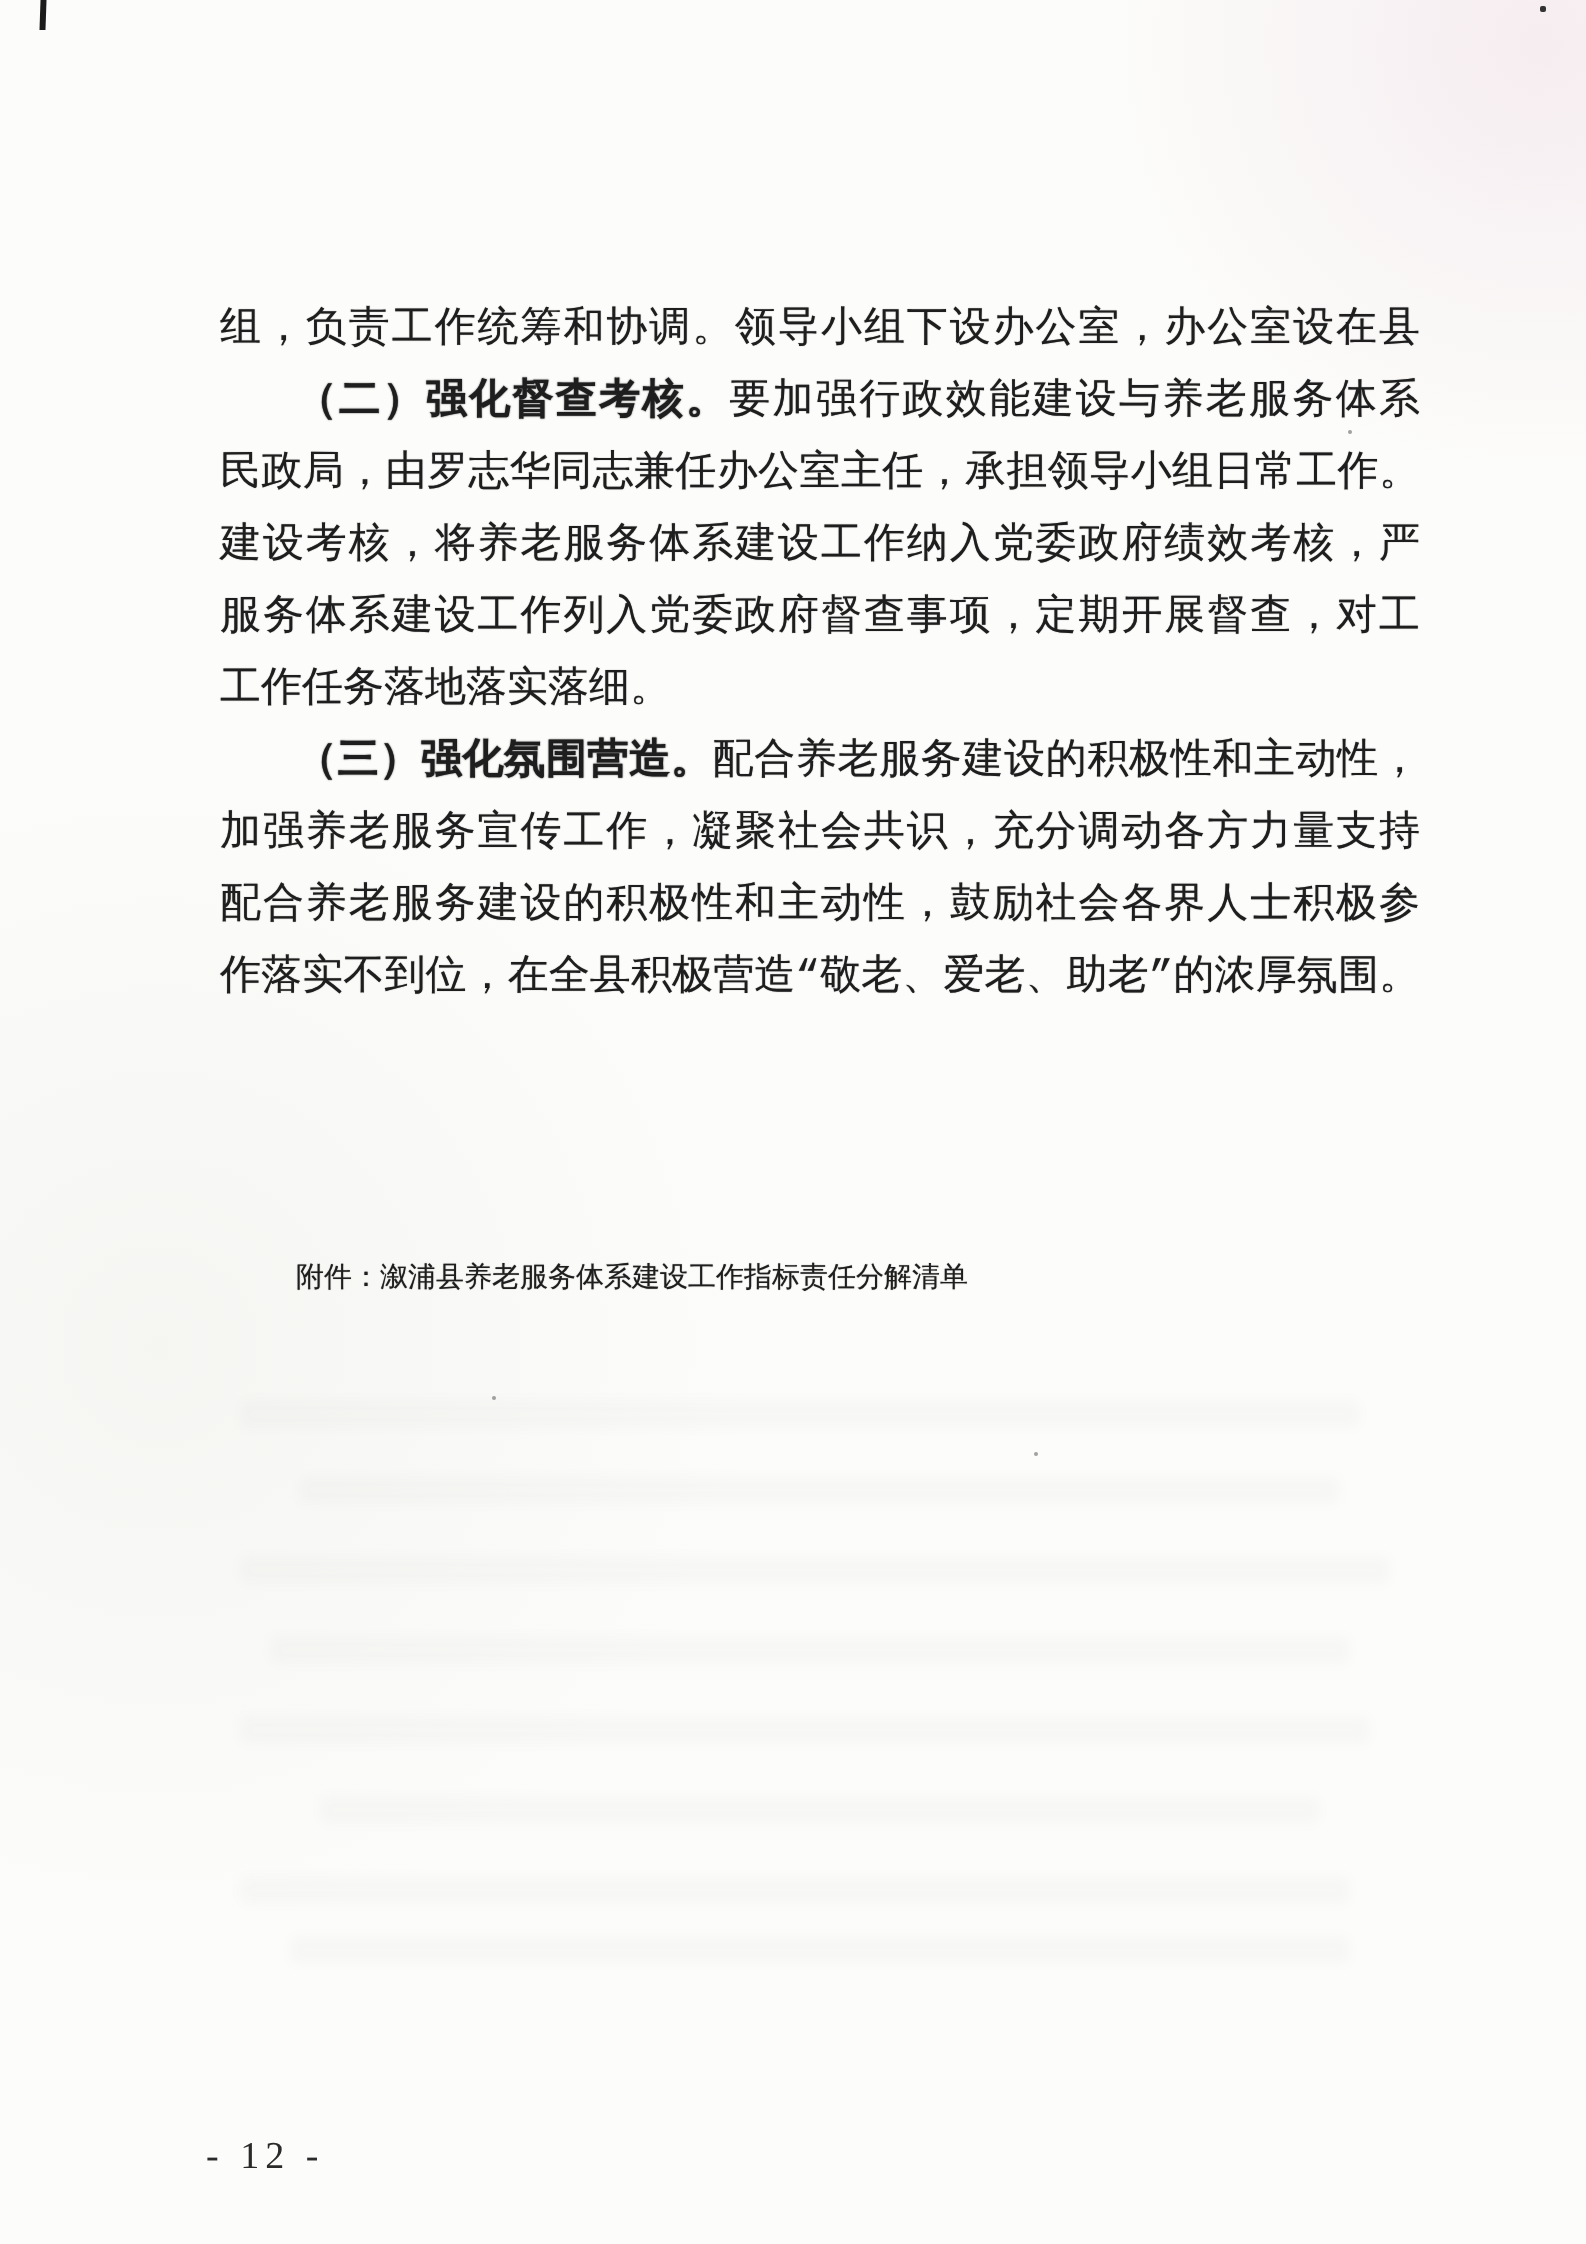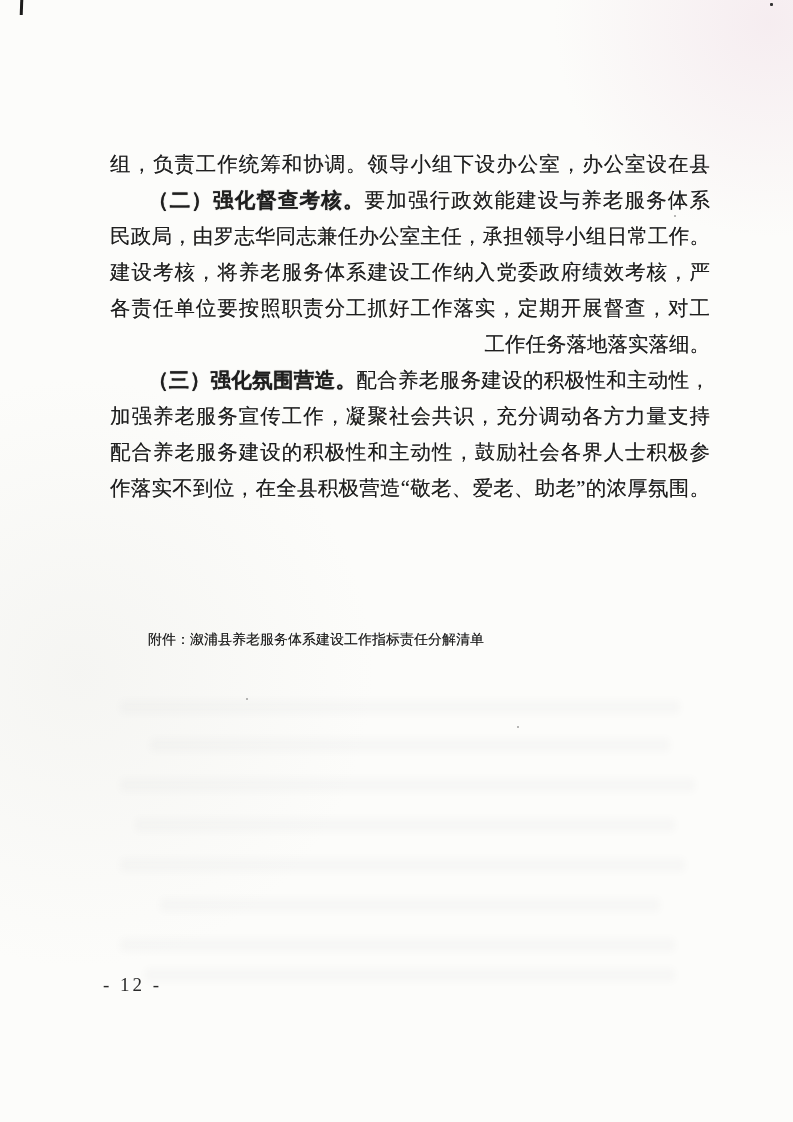--- a/index.html
+++ b/index.html
@@ -20,50 +20,50 @@
   
   .text-block {
     position: absolute;
     left: 110px; top: 146px; width: 600px;
     color: #1e1e1e;
   }
   .line {
     height: 36px; line-height: 36px;
     font-size: 20.5px;
     white-space: nowrap;
-    text-align: right;
+    text-align: left;
     text-shadow: 0 0 0.5px rgba(20,20,20,0.6);
   }
   .line.full {
     white-space: normal;
     text-align: justify;
     text-align-last: justify;
     text-justify: inter-character;
   }
   .line.indent { text-indent: 38px; }
-  .seg { font-weight: 400; }
+  .seg { font-weight: 400; font-family: Liberation Mono, monospace; }
   .seg-bold {
     font-family: "Liberation Sans", sans-serif;
     font-weight: 700;
     text-shadow: 0 0 0.8px rgba(10,10,10,0.8);
   }
   
   .attachment {
     position: absolute;
     left: 148px; top: 622px; width: 600px;
     height: 36px; line-height: 36px;
     font-size: 14px;
     color: #1e1e1e;
     text-shadow: 0 0 0.5px rgba(20,20,20,0.6);
     white-space: nowrap;
   }
   
   .page-number {
     position: absolute;
-    left: 103px; top: 974px;
+    left: 103px; top: 1068px;
     font-size: 19px;
     letter-spacing: 3px;
     color: #2a2a2a;
   }
   
   .artifact-topleft {
     position: absolute; left: 20px; top: 0; width: 3px; height: 15px;
     background: #1b1b1b; transform: rotate(2deg);
   }
   .artifact-topright {
@@ -96,21 +96,21 @@
   <div class="ghost" style="top:898px; width:500px; left:160px;"></div>
   <div class="ghost" style="top:938px; width:555px;"></div>
   <div class="ghost" style="top:968px; width:530px; left:145px;"></div>
 
   <div class="text-block">
 
   <div class="line full"><span class="seg">组，负责工作统筹和协调。领导小组下设办公室，办公室设在县</span></div>
       <div class="line full indent"><span class="seg-bold">（二）强化督查考核。</span><span class="seg">要加强行政效能建设与养老服务体系</span></div>
       <div class="line full"><span class="seg">民政局，由罗志华同志兼任办公室主任，承担领导小组日常工作。</span></div>
       <div class="line full"><span class="seg">建设考核，将养老服务体系建设工作纳入党委政府绩效考核，严</span></div>
-      <div class="line full"><span class="seg">各责任单位要按照职责分工抓好工作落实，定期开展督查，对工</span></div>
+      <div class="line full"><span class="seg">服务体系建设工作列入党委政府督查事项，定期开展督查，对工</span></div>
       <div class="line"><span class="seg">工作任务落地落实落细。</span></div>
       <div class="line full indent"><span class="seg-bold">（三）强化氛围营造。</span><span class="seg">配合养老服务建设的积极性和主动性，</span></div>
       <div class="line full"><span class="seg">加强养老服务宣传工作，凝聚社会共识，充分调动各方力量支持</span></div>
       <div class="line full"><span class="seg">配合养老服务建设的积极性和主动性，鼓励社会各界人士积极参</span></div>
       <div class="line full"><span class="seg">作落实不到位，在全县积极营造“敬老、爱老、助老”的浓厚氛围。</span></div>
     </div>
 
   <div class="attachment">附件：溆浦县养老服务体系建设工作指标责任分解清单</div>
 
   <div class="page-number">- 12 -</div>

